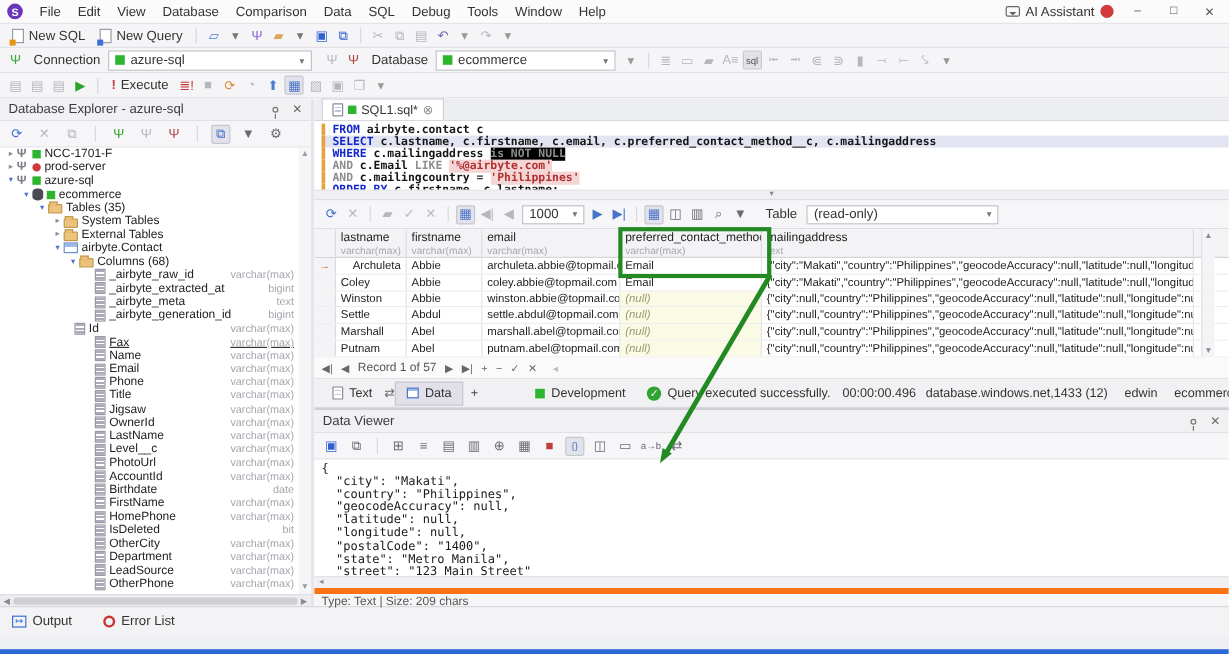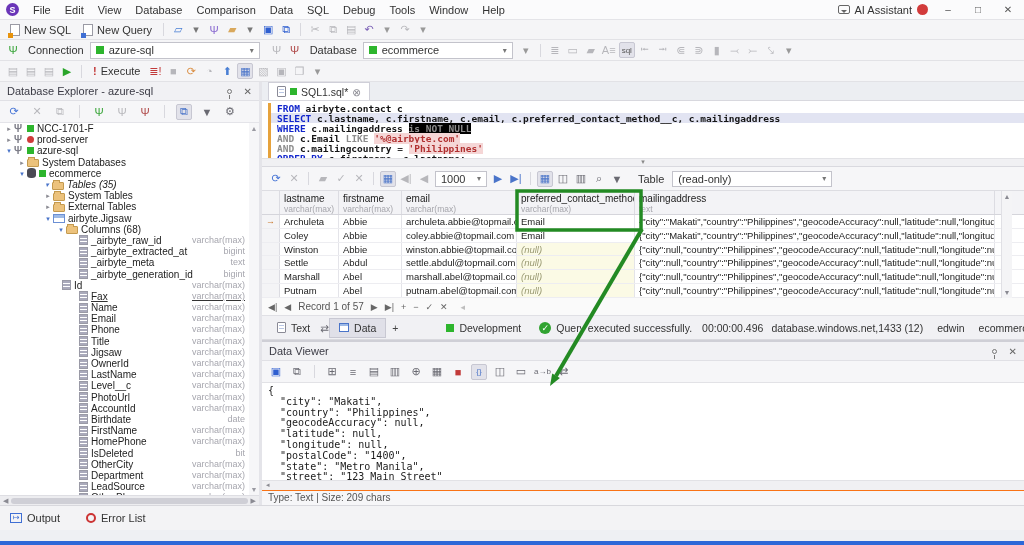--- a/index.html
+++ b/index.html
@@ -95,21 +95,21 @@
   .sb-tab.active { background:#e0e0e8; border-color:#c8c8d2; }
   .gridic { width:10px; height:9px; border:1px solid #4a74c9; background:linear-gradient(#9ebae6 0 2px,#fff 2px); }
   #redacted { width:70px; height:14px; background:#0b0b0b; margin-left:8px; }
   .okdot { width:12px; height:12px; border-radius:50%; background:#31a331; color:#fff; font-size:9px; display:inline-flex; align-items:center; justify-content:center; }
 
   
   #dv { flex:1; display:flex; flex-direction:column; border-top:2px solid #cfcfd6; min-height:0; }
   #dv-toolbar { height:22px; display:flex; align-items:center; gap:3px; padding:0 5px; background:#f6f6f8; border-bottom:1px solid #e2e2e6; flex:none; }
   #dv-content { flex:1; background:#fff; font:10px "DejaVu Sans Mono",monospace; line-height:10.8px; padding:3px 0 0 6px; color:#1a1a1a; white-space:pre; overflow:hidden; }
   #dv-hscroll { height:10px; background:#f0f0f3; border-top:1px solid #e2e2e6; color:#8a8a92; font-size:7px; padding-left:4px; flex:none; }
-  #dv-footer { height:15px; line-height:14px; font-size:10px; color:#555; background:#f6f6f8; border-top:1px solid #f97316; padding-left:6px; flex:none; }
+  #dv-footer { height:15px; line-height:14px; font-size:10px; color:#555; background:#f6f6f8; border-top:5px solid #f97316; padding-left:6px; flex:none; }
 
   
   #output-bar { height:25px; background:#f3f3f5; border-top:1px solid #d8d8dd; display:flex; align-items:center; gap:26px; padding-left:10px; }
   .ob-item { display:flex; align-items:center; gap:5px; }
   .out-ic { width:12px; height:10px; border:1px solid #3f6fd4; color:#3f6fd4; font-size:8px; line-height:8px; text-align:center; }
   .err-ic { width:10px; height:10px; border-radius:50%; border:2px solid #cc3333; position:relative; }
   #bottom-gap { height:11px; background:#eef0f3; }
   #blue-strip { height:4px; background:#2d68d8; }
 
   #annotation { position:absolute; inset:0; width:1024px; height:545px; pointer-events:none; z-index:60; }
@@ -265,49 +265,44 @@
           <span class="dot red"></span>
           <span class="tlabel">prod-server</span>
         </div>
         <div class="trow" style="padding-left: 4px;">
           <span class="texp open">▾</span>
           <span class="ti i-plug">Ψ</span>
           <span class="dot green"></span>
           <span class="tlabel">azure-sql</span>
         </div>
         <div class="trow" style="padding-left: 17px;">
-          <span class="texp">▸</span>
-          <span class="ti i-folder"></span>
-          <span class="tlabel">System Databases</span>
-        </div>
-        <div class="trow" style="padding-left: 17px;">
           <span class="texp open">▾</span>
           <span class="ti i-db"></span>
           <span class="dot green"></span>
           <span class="tlabel">ecommerce</span>
         </div>
-        <div class="trow" style="padding-left: 42px; font-style: italic;">
+        <div class="trow" style="padding-left: 30px;">
           <span class="texp open">▾</span>
           <span class="ti i-folder"></span>
           <span class="tlabel">Tables (35)</span>
         </div>
         <div class="trow" style="padding-left: 43px;">
           <span class="texp">▸</span>
           <span class="ti i-folder"></span>
           <span class="tlabel">System Tables</span>
         </div>
         <div class="trow" style="padding-left: 43px;">
           <span class="texp">▸</span>
           <span class="ti i-folder"></span>
           <span class="tlabel">External Tables</span>
         </div>
         <div class="trow" style="padding-left: 43px;">
           <span class="texp open">▾</span>
           <span class="ti i-table"></span>
-          <span class="tlabel">airbyte.Jigsaw</span>
+          <span class="tlabel">airbyte.Contact</span>
         </div>
         <div class="trow" style="padding-left: 56px;">
           <span class="texp open">▾</span>
           <span class="ti i-folder"></span>
           <span class="tlabel">Columns (68)</span>
         </div>
         <div class="trow" style="padding-left: 69px;">
           <span class="texp"></span>
           <span class="ti i-col"></span>
           <span class="tlabel">_airbyte_raw_id</span>
@@ -533,21 +528,21 @@
             <div class="gh-type">varchar(max)</div>
           </div>
           <div class="gh-cell" style="width: 360px; flex: 0 0 auto;">
             <div class="gh-name">mailingaddress</div>
             <div class="gh-type">text</div>
           </div>
         </div>
       <div id="grid-rows">
           <div class="grow">
             <div class="ggut">→</div>
-            <div class="gcell" style="width: 59px; flex: 0 0 auto;">Archuleta</div>
+            <div class="gcell" style="width: 59px; flex: 0 0 auto; text-align: right;">Archuleta</div>
             <div class="gcell" style="width: 63px; flex: 0 0 auto;">Abbie</div>
             <div class="gcell" style="width: 115px; flex: 0 0 auto;">archuleta.abbie@topmail.com</div>
             <div class="gcell" style="width: 118px; flex: 0 0 auto;">Email</div>
             <div class="gcell" style="width: 360px; flex: 0 0 auto;">{"city":"Makati","country":"Philippines","geocodeAccuracy":null,"latitude":null,"longitude":null,"post...</div>
           </div>
           <div class="grow">
             <div class="ggut"></div>
             <div class="gcell" style="width: 59px; flex: 0 0 auto;">Coley</div>
             <div class="gcell" style="width: 63px; flex: 0 0 auto;">Abbie</div>
             <div class="gcell" style="width: 115px; flex: 0 0 auto;">coley.abbie@topmail.com</div>

